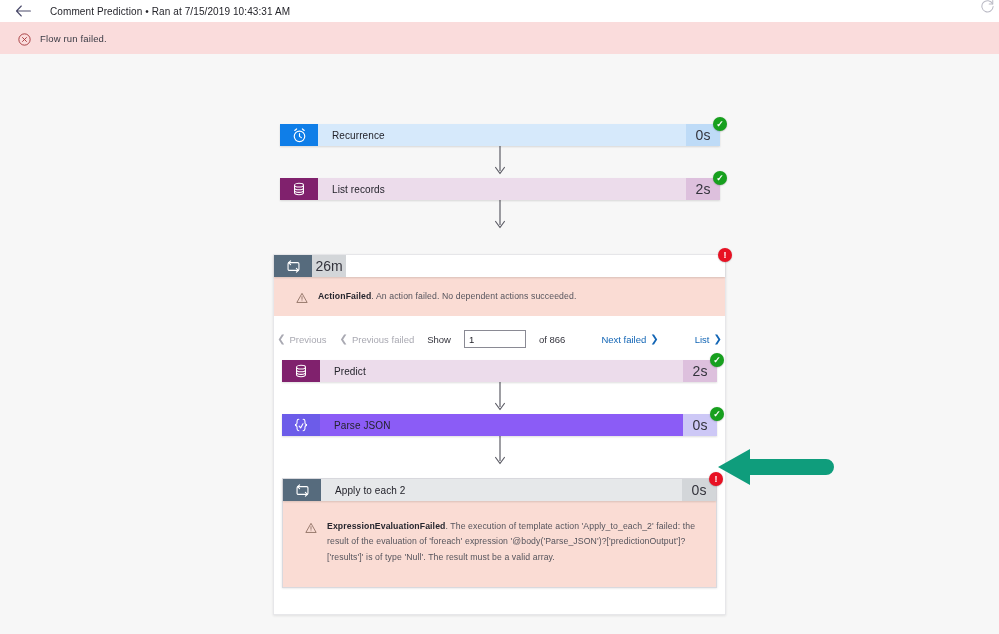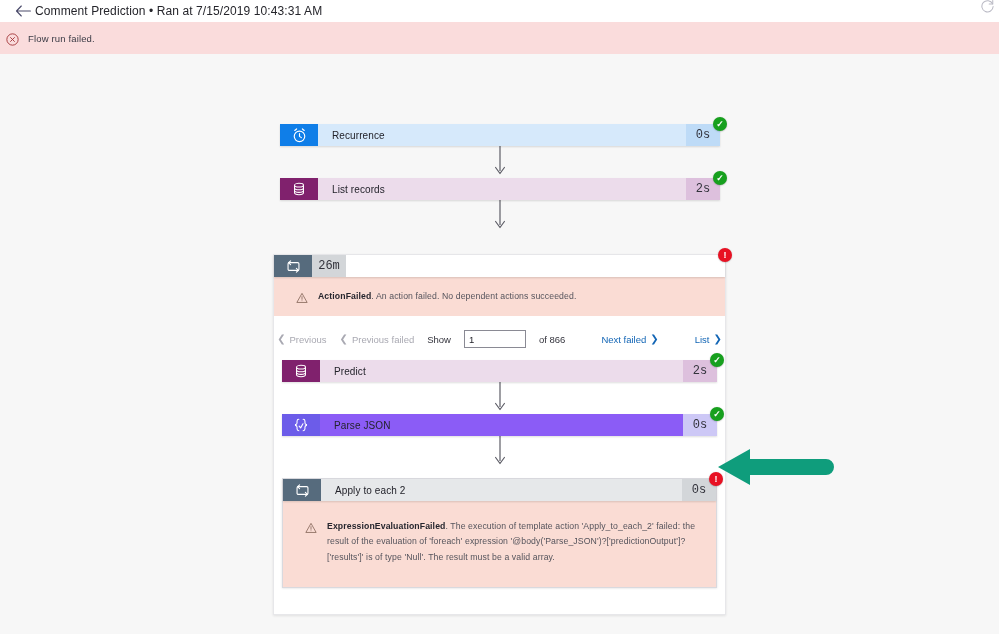--- a/index.html
+++ b/index.html
@@ -20,42 +20,42 @@
     padding: 0 8px 0 14px;
   }
   .back-arrow {
     width: 18px; height: 18px;
     display: flex; align-items: center; justify-content: center;
     color: #4a4a6a;
     flex: 0 0 auto;
     cursor: pointer;
   }
   .topbar-title {
-    font-size: 12px;
+    font-size: 10px;
     color: #25252b;
-    margin-left: 3px;
+    margin-left: 18px;
     letter-spacing: .1px;
     white-space: nowrap;
   }
   .topbar-right {
     position: absolute;
     right: 2px; top: -4px;
     width: 20px; height: 20px;
     color: #b9b9c4;
     display: flex; align-items: center; justify-content: center;
     cursor: pointer;
   }
 
   
   .banner {
     height: 32px;
     background: #fadcdc;
     display: flex;
     align-items: center;
-    padding-left: 6px;
+    padding-left: 18px;
   }
   .banner-icon {
     width: 13px; height: 13px;
     flex: 0 0 auto;
     color: #a4373a;
   }
   .banner-text {
     font-size: 9.5px;
     color: #3b3b45;
     margin-left: 9px;
@@ -92,23 +92,22 @@
     padding-left: 14px;
     font-size: 10px;
     color: #23232b;
     letter-spacing: .1px;
   }
   .node-dur {
     flex: 0 0 34px;
     display: flex;
     align-items: center;
     justify-content: center;
-    font-size: 12px;
+    font-size: 14px;
     color: #33333c;
-    font-family: Liberation Mono, monospace;
   }
   .badge {
     position: absolute;
     top: -7px; right: -7px;
     width: 14px; height: 14px;
     border-radius: 50%;
     display: flex;
     align-items: center;
     justify-content: center;
     color: #fff;

